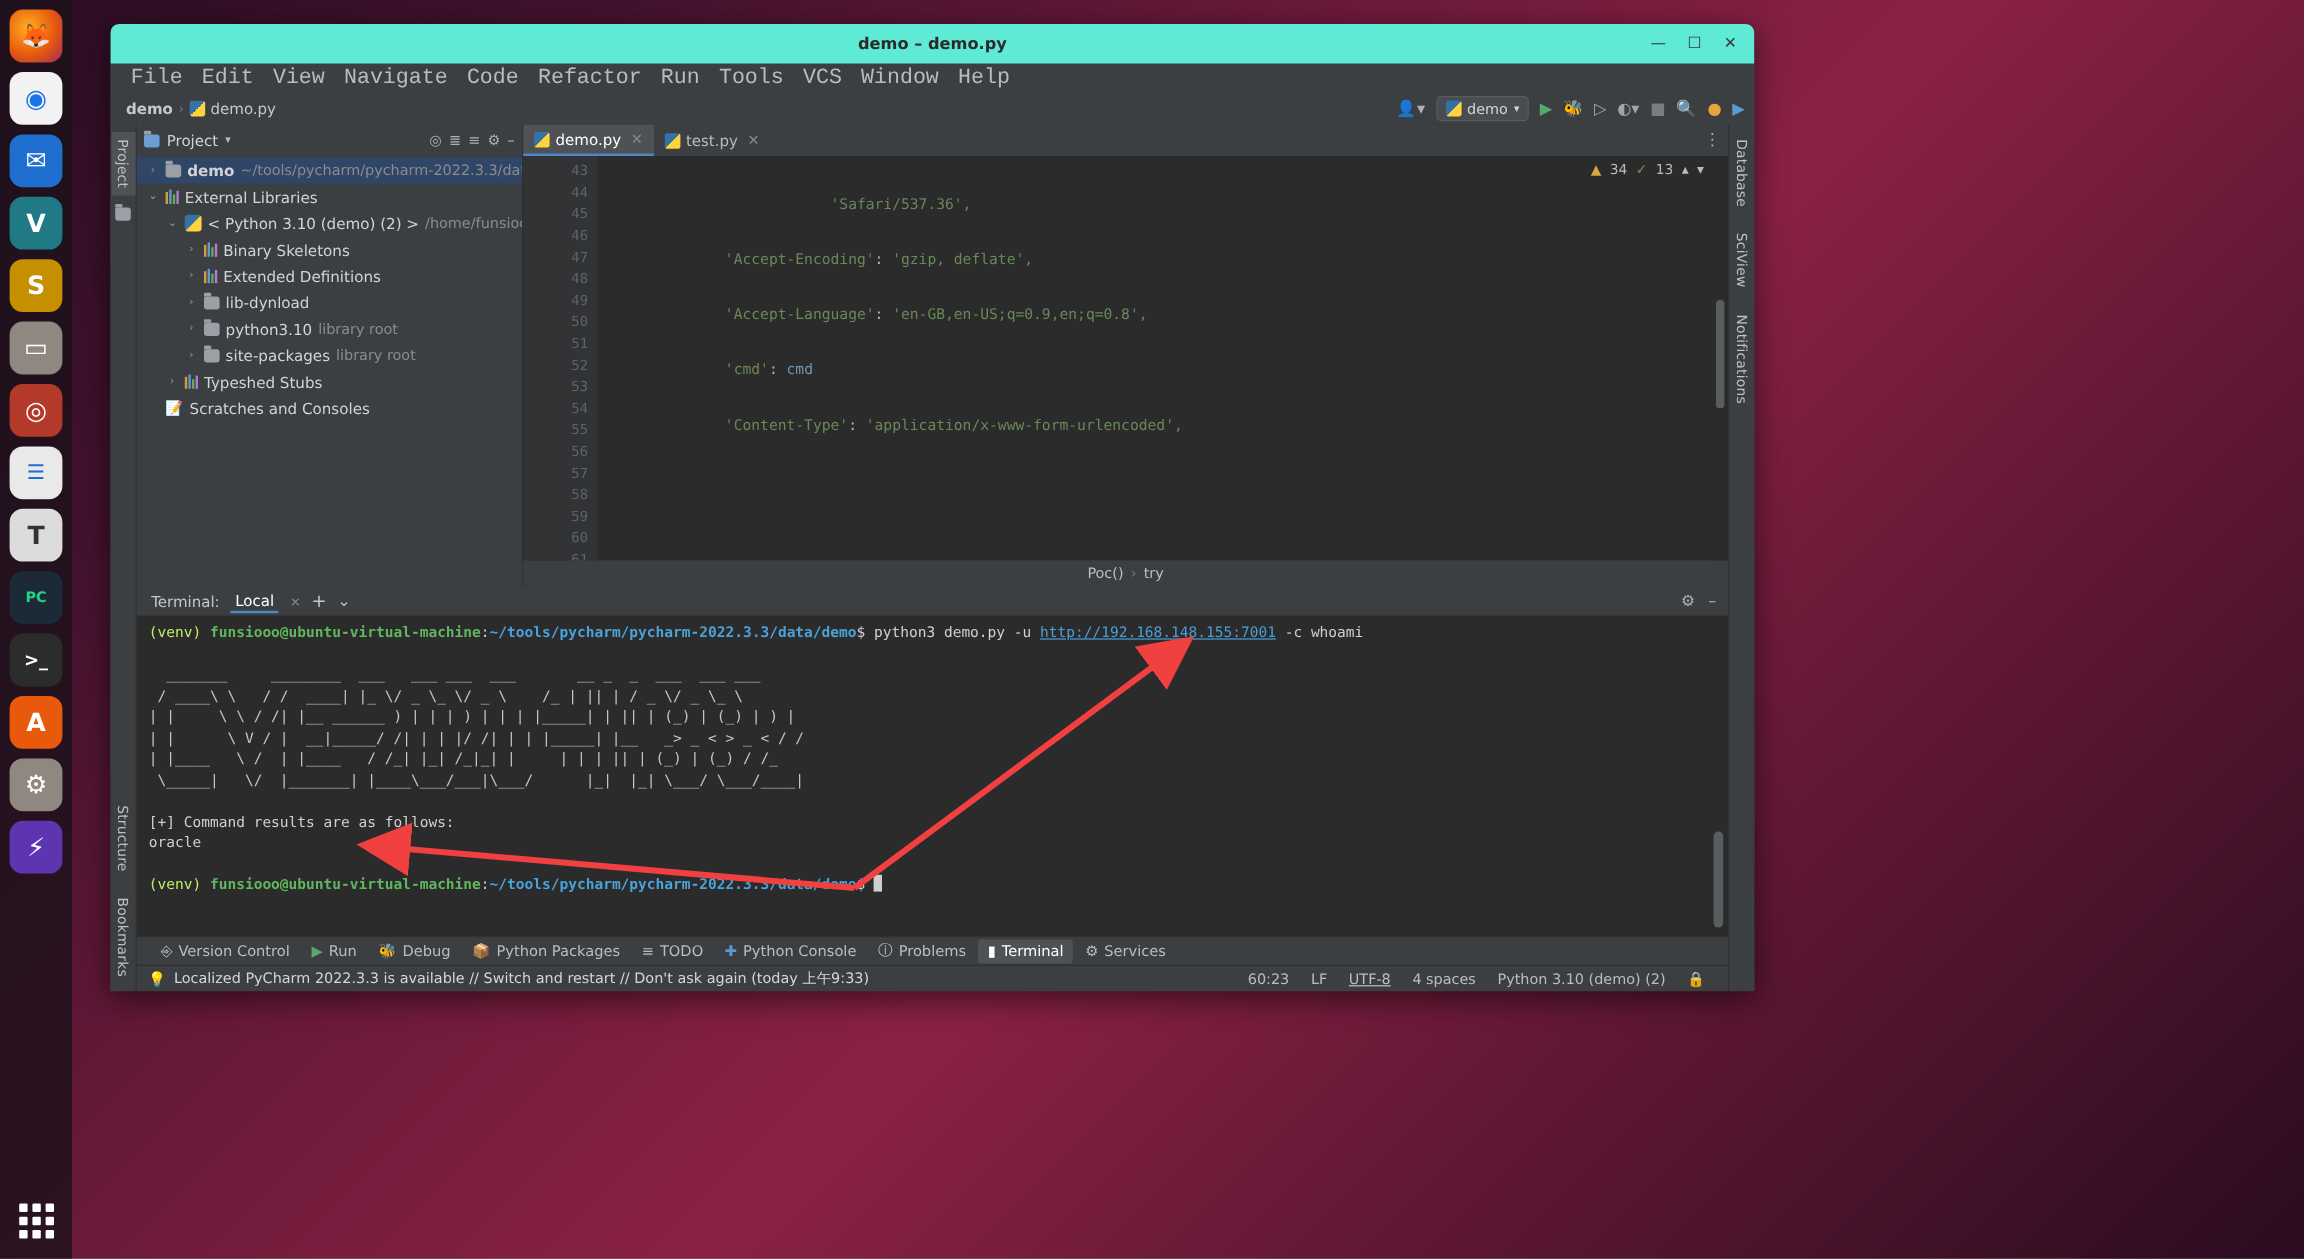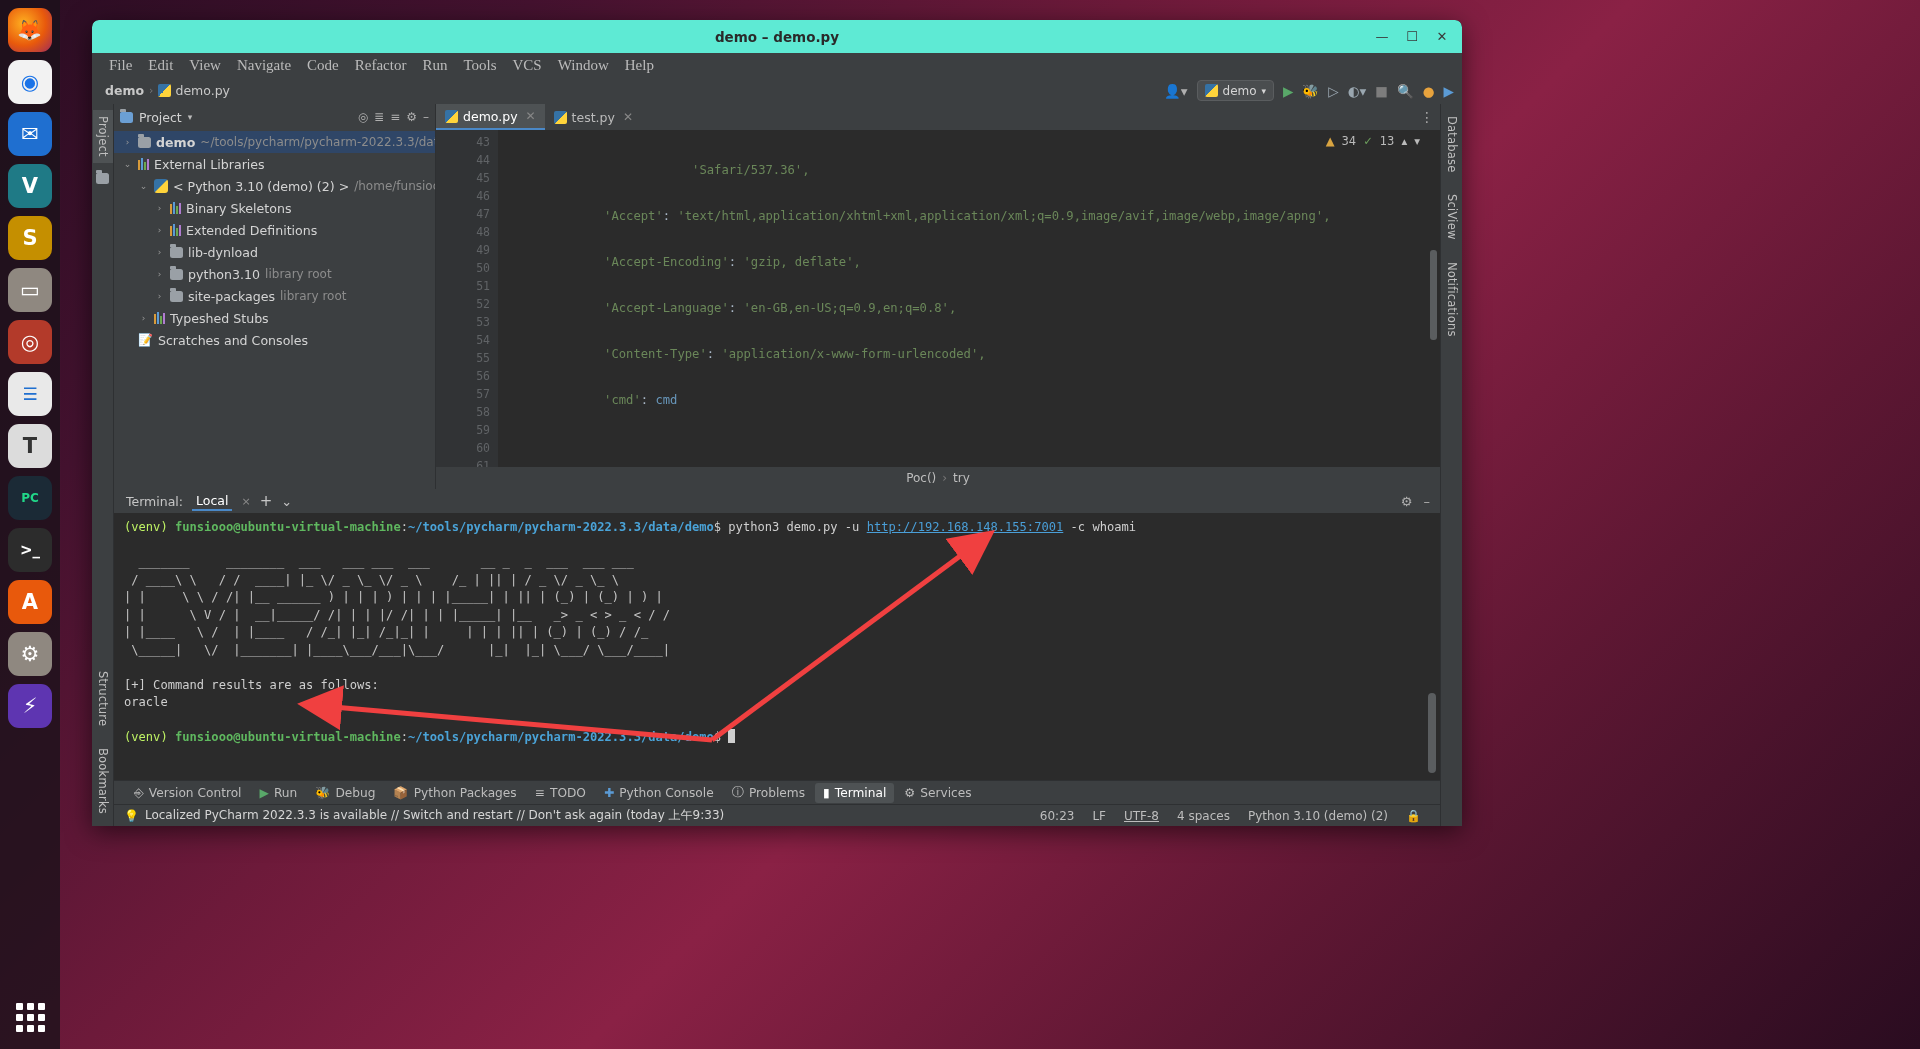--- a/index.html
+++ b/index.html
@@ -50,22 +50,22 @@
     width: 28px; height: 26px; display: flex; align-items: center; justify-content: center;
     color: #3a3a3a; font-size: 13px; border-radius: 4px;
   }
 
   
   #menubar {
     height: 24px; background: #3c3f41; display: flex; align-items: center;
     padding-left: 10px; gap: 2px; flex: none;
   }
   #menubar .mi {
-    font-size: 15px; color: #bbbbbb; padding: 2px 7px; border-radius: 3px;
-    font-family: Liberation Serif, serif;
+    font-size: 18px; color: #bbbbbb; padding: 2px 7px; border-radius: 3px;
+    font-family: Liberation Mono, monospace;
   }
 
   
   #navbar {
     height: 27px; background: #3c3f41; display: flex; align-items: center;
     padding-left: 13px; flex: none; position: relative;
   }
   #navbar .crumb { font-size: 12.5px; color: #c8c8c8; display: flex; align-items: center; gap: 5px; }
   #navbar .crumb.bold { font-weight: bold; }
   #navbar .sep { color: #777; margin: 0 5px; font-size: 11px; }
@@ -457,25 +457,24 @@
               <div class="gline">57</div>
               <div class="gline">58</div>
               <div class="gline">59</div>
               <div class="gline">60</div>
               <div class="gline">61</div>
 
             </div>
 
             <div id="code">
               <div class="cline"><span class="s">                        'Safari/537.36',</span></div>
-              <div class="cline"><span class="s">            'Accept'</span><span class="p">: </span><span class="s">'text/html,application/xhtml+xml,application/xml;q=0.9,image/avif,image/webp,image/apng',</span></div>
               <div class="cline"><span class="s">            'Accept-Encoding'</span><span class="p">: </span><span class="s">'gzip, deflate',</span></div>
               <div class="cline"><span class="s">            'Accept-Language'</span><span class="p">: </span><span class="s">'en-GB,en-US;q=0.9,en;q=0.8',</span></div>
+              <div class="cline"><span class="s">            'cmd'</span><span class="p">: </span><span class="n">cmd</span></div>
               <div class="cline"><span class="s">            'Content-Type'</span><span class="p">: </span><span class="s">'application/x-www-form-urlencoded',</span></div>
-              <div class="cline"><span class="s">            'cmd'</span><span class="p">: </span><span class="n">cmd</span></div>
               
               
               
               
               
               
               
               
               
               

